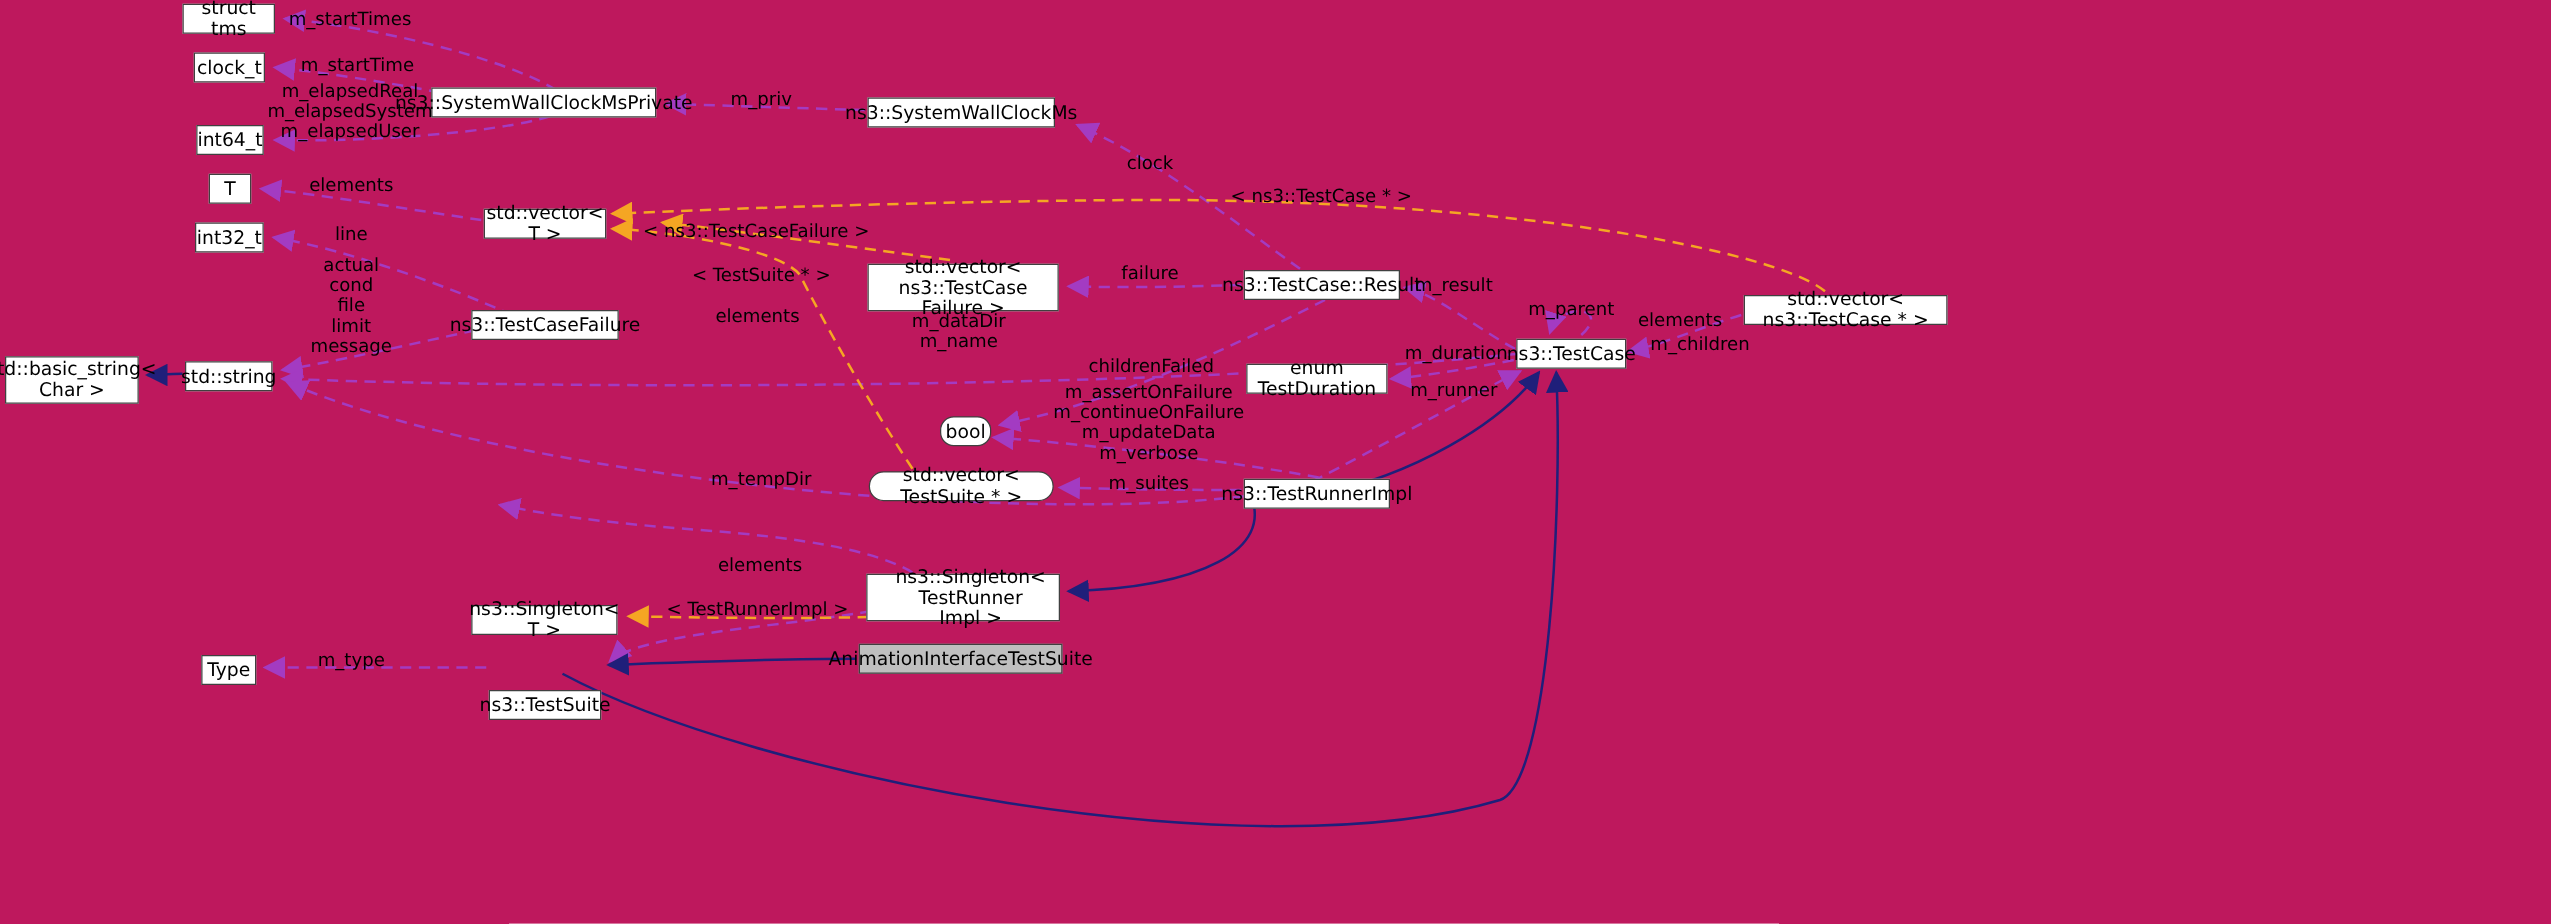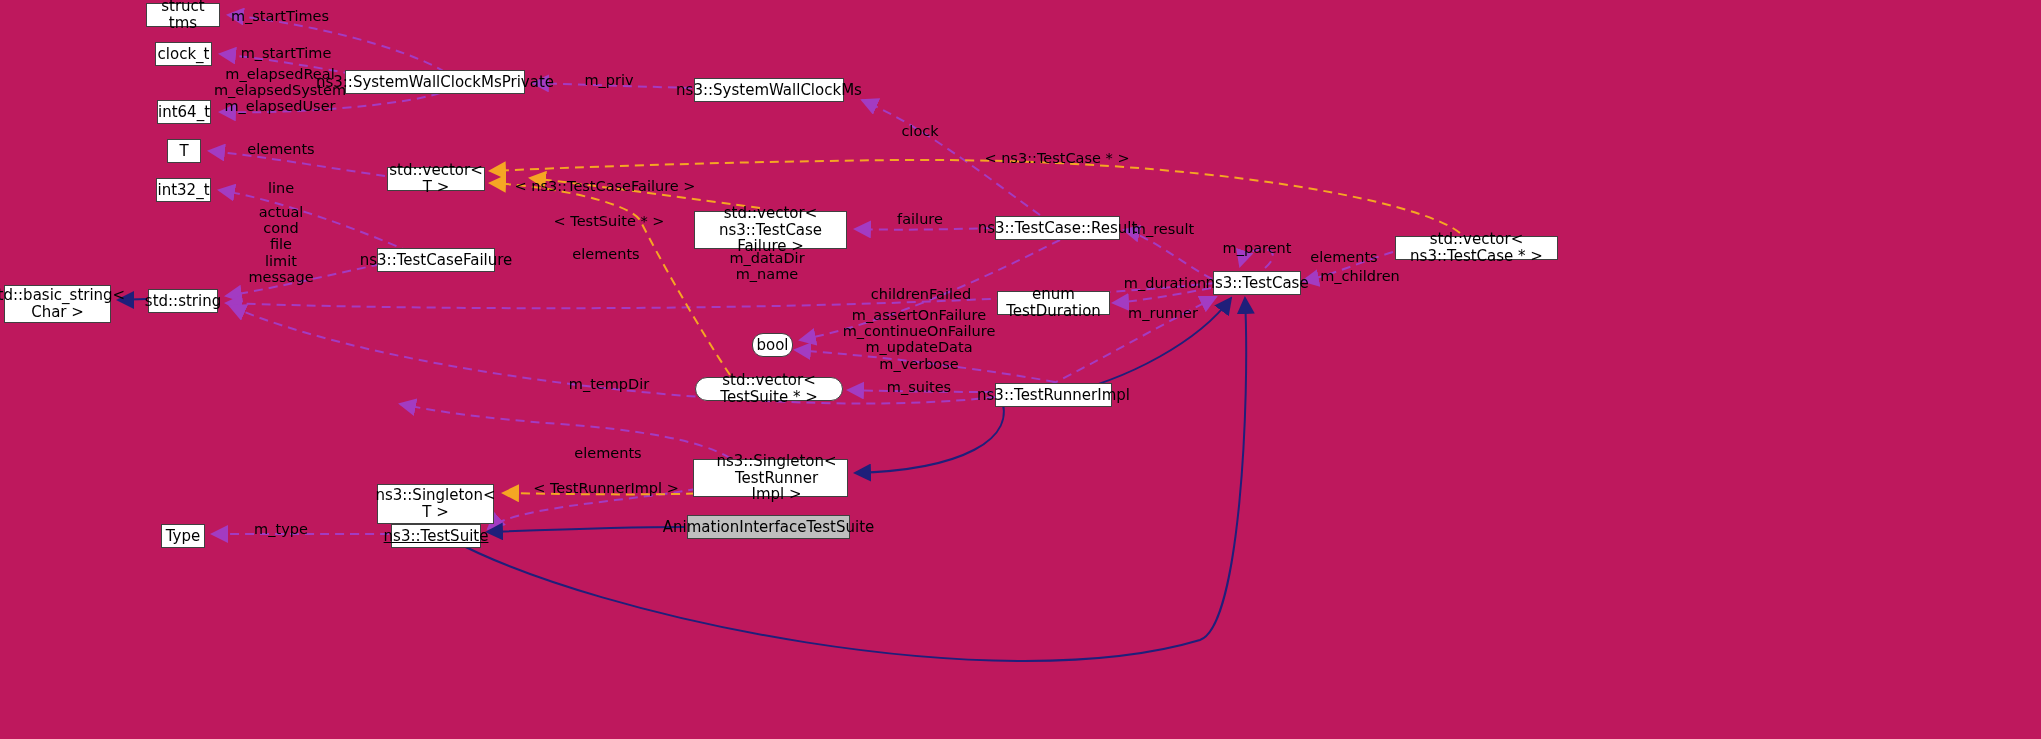--- a/index.html
+++ b/index.html
@@ -130,23 +130,23 @@
       <div class="node" style="left: 1213px; top: 271px; width: 88px; height: 24px;">ns3::TestCase</div>
       <div class="node" style="left: 997px; top: 291px; width: 113px; height: 24px;">enum TestDuration</div>
       <div class="node" style="left: 4px; top: 285px; width: 107px; height: 38px;">std::basic_string&lt;
 Char &gt;</div>
       <div class="node" style="left: 148px; top: 289px; width: 70px; height: 24px;">std::string</div>
       <div class="node" style="left: 752px; top: 333px; width: 41px; height: 24px; border-radius: 11px;">bool</div>
       <div class="node" style="left: 695px; top: 377px; width: 148px; height: 24px; border-radius: 12px;">std::vector&lt; TestSuite * &gt;</div>
       <div class="node" style="left: 995px; top: 383px; width: 117px; height: 24px;">ns3::TestRunnerImpl</div>
       <div class="node" style="left: 693px; top: 459px; width: 155px; height: 38px; padding-left: 16px;">ns3::Singleton&lt; TestRunner
 Impl &gt;</div>
-      <div class="node" style="left: 377px; top: 484px; width: 117px; height: 40px;">ns3::Singleton&lt; T &gt;</div>
+      <div class="node" style="left: 377px; top: 484px; width: 117px; height: 24px;">ns3::Singleton&lt; T &gt;</div>
       <div class="node" style="left: 161px; top: 524px; width: 44px; height: 24px;">Type</div>
-      <div class="node" style="left: 391px; top: 524px; width: 90px; height: 24px; text-decoration: underline;">ns3::TestSuite</div>
+      <div class="node" style="left: 391px; top: 552px; width: 90px; height: 24px;">ns3::TestSuite</div>
       <div class="node highlight" style="left: 687px; top: 515px; width: 163px; height: 24px;">AnimationInterfaceTestSuite</div>
     </div>
   <div id="labels">
       <div class="edge-label" style="left: 280px; top: 16px;">m_startTimes</div>
       <div class="edge-label" style="left: 286px; top: 53px;">m_startTime</div>
       <div class="edge-label" style="left: 280px; top: 90px;">m_elapsedReal
 m_elapsedSystem
 m_elapsedUser</div>
       <div class="edge-label" style="left: 609px; top: 80px;">m_priv</div>
       <div class="edge-label" style="left: 920px; top: 131px; text-align: center;">clock</div>

